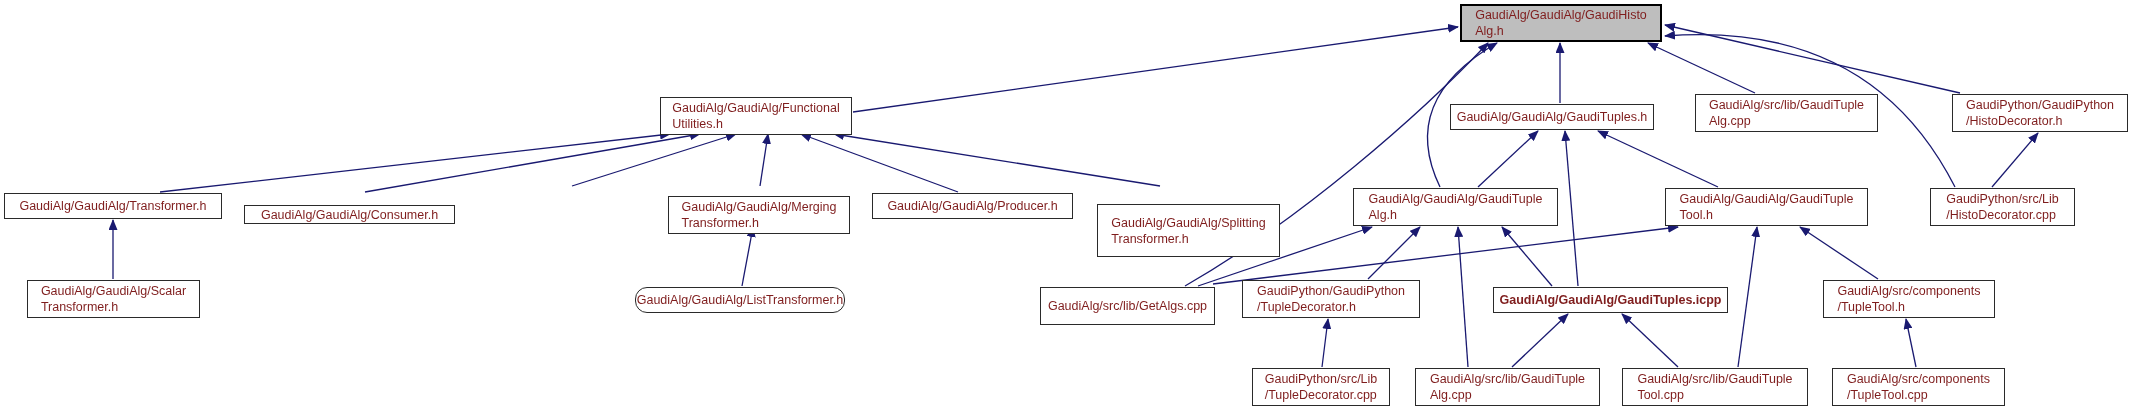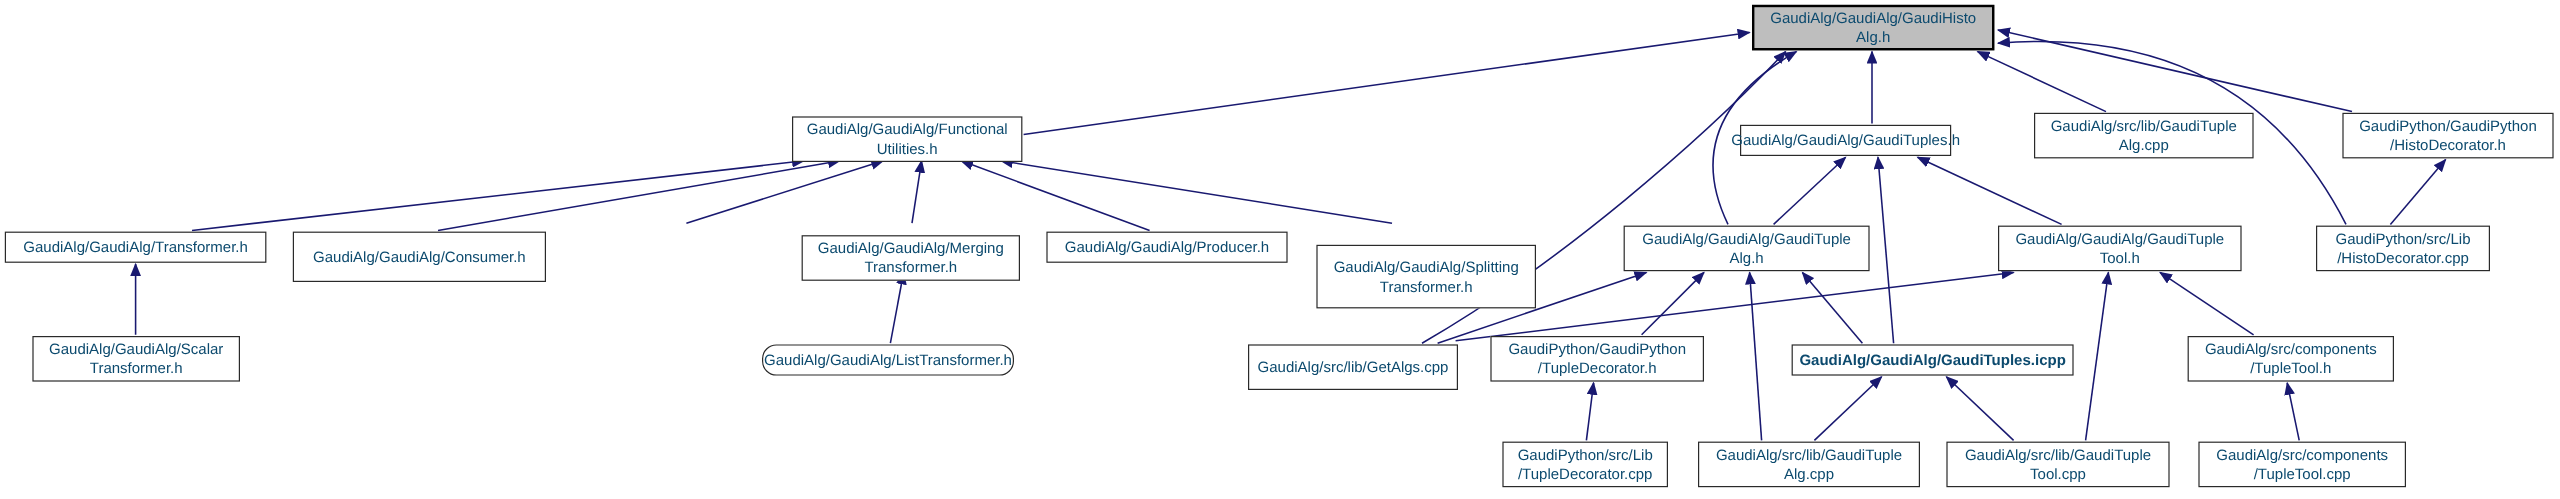--- a/index.html
+++ b/index.html
@@ -8,27 +8,26 @@
     font-family:"Liberation Sans","DejaVu Sans",sans-serif;
     background:#ffffff;
     overflow:hidden;
   }
   #edges{position:absolute;left:0;top:0;}
   .node{
     position:absolute;
     box-sizing:border-box;
     background:#ffffff;
     border:1.5px solid #2a2a2a;
-    color:#0c4a6e;
+    color:#7f1d1d;
     font-size:12.5px;
     line-height:16px;
     display:flex;
     align-items:center;
     justify-content:center;
-    text-align:center;
     white-space:pre-line;
   }
   .node.main{
     background:#bebebe;
     border:2px solid #000000;
   }
 </style>
 </head>
 <body>
 
@@ -67,27 +66,27 @@
       <path d="M1322,367 L1328,319" fill="none" stroke="#191970" stroke-width="1.3" marker-end="url(#arrowhead)"></path>
       <path d="M1512,367 L1568,314" fill="none" stroke="#191970" stroke-width="1.3" marker-end="url(#arrowhead)"></path>
       <path d="M1678,367 L1622,314" fill="none" stroke="#191970" stroke-width="1.3" marker-end="url(#arrowhead)"></path>
       <path d="M1992,187 L2038,133" fill="none" stroke="#191970" stroke-width="1.3" marker-end="url(#arrowhead)"></path>
       <path d="M1916,367 L1906,319" fill="none" stroke="#191970" stroke-width="1.3" marker-end="url(#arrowhead)"></path>
     </svg>
     <div class="node main" style="left: 1460px; top: 4px; width: 202px; height: 38px;">GaudiAlg/GaudiAlg/GaudiHisto
 Alg.h</div>
     <div class="node" style="left: 660px; top: 97px; width: 192px; height: 38px;">GaudiAlg/GaudiAlg/Functional
 Utilities.h</div>
-    <div class="node" style="left: 1450px; top: 104px; width: 176px; height: 26px;">GaudiAlg/GaudiAlg/GaudiTuples.h</div>
+    <div class="node" style="left: 1450px; top: 104px; width: 204px; height: 26px;">GaudiAlg/GaudiAlg/GaudiTuples.h</div>
     <div class="node" style="left: 1695px; top: 94px; width: 183px; height: 38px;">GaudiAlg/src/lib/GaudiTuple
 Alg.cpp</div>
     <div class="node" style="left: 1952px; top: 94px; width: 176px; height: 38px;">GaudiPython/GaudiPython
 /HistoDecorator.h</div>
     <div class="node" style="left: 4px; top: 193px; width: 218px; height: 26px;">GaudiAlg/GaudiAlg/Transformer.h</div>
-    <div class="node" style="left: 244px; top: 193px; width: 211px; height: 42px;">GaudiAlg/GaudiAlg/Consumer.h</div>
+    <div class="node" style="left: 244px; top: 205px; width: 211px; height: 19px;">GaudiAlg/GaudiAlg/Consumer.h</div>
     <div class="node" style="left: 668px; top: 196px; width: 182px; height: 38px;">GaudiAlg/GaudiAlg/Merging
 Transformer.h</div>
     <div class="node" style="left: 872px; top: 193px; width: 201px; height: 26px;">GaudiAlg/GaudiAlg/Producer.h</div>
     <div class="node" style="left: 1097px; top: 204px; width: 183px; height: 53px;">GaudiAlg/GaudiAlg/Splitting
 Transformer.h</div>
     <div class="node" style="left: 1353px; top: 188px; width: 205px; height: 38px;">GaudiAlg/GaudiAlg/GaudiTuple
 Alg.h</div>
     <div class="node" style="left: 1665px; top: 188px; width: 203px; height: 38px;">GaudiAlg/GaudiAlg/GaudiTuple
 Tool.h</div>
     <div class="node" style="left: 1930px; top: 188px; width: 145px; height: 38px;">GaudiPython/src/Lib

